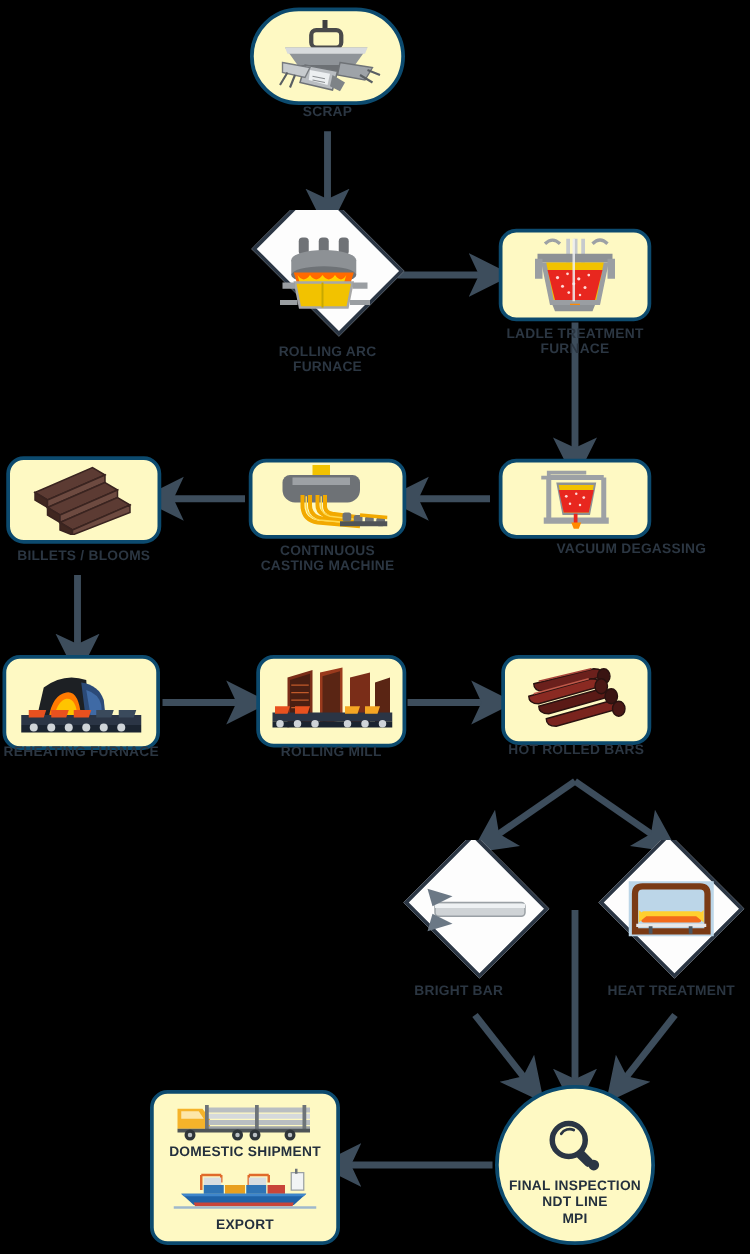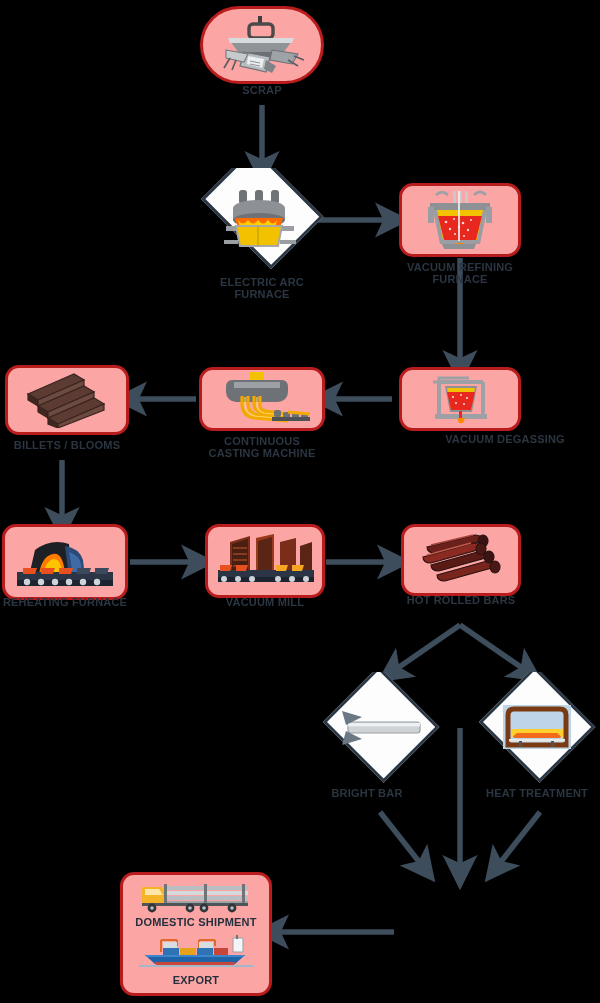--- a/index.html
+++ b/index.html
@@ -8,22 +8,22 @@
     width:600px;height:1003px;position:relative;overflow:hidden;
     font-family:"Liberation Sans","DejaVu Sans",sans-serif;
     background:#000;
   }
   #stage{position:absolute;left:0;top:0;width:600px;height:1003px;}
   #wires{position:absolute;left:0;top:0;width:600px;height:1003px;pointer-events:none;}
 
   .node{position:absolute;box-sizing:border-box;}
   .shape{
     position:absolute;left:0;top:0;width:100%;height:100%;
-    background:#fca5a5;
-    border:3px solid #b91c1c;
+    background:#fef9c3;
+    border:3px solid #0c4a6e;
     box-sizing:border-box;
     display:flex;align-items:center;justify-content:center;
     overflow:hidden;
   }
   .shape.rounded{border-radius:14px;}
   .shape.pill{border-radius:999px;}
   .shape.circle{border-radius:50%;}
   .shape.diamond{
     border:none;background:transparent;
   }
@@ -133,21 +133,21 @@
         <path d="M14 38 h46 l-4 20 h-38 z" fill="#f2c200" stroke="#a8a8a8" stroke-width="2"></path>
         <path d="M36 38 v20" stroke="#c8a800" stroke-width="1.6"></path>
         <rect x="4" y="38" width="10" height="5" fill="#9a9ea2"></rect>
         <rect x="60" y="38" width="12" height="5" fill="#9a9ea2"></rect>
         <rect x="2" y="52" width="14" height="4" fill="#9a9ea2"></rect>
         <rect x="58" y="52" width="16" height="4" fill="#9a9ea2"></rect>
       </svg>
     </div>
   </div>
   <div class="label" style="left:262px;top:277px;">
-    <div>ELECTRIC ARC</div>
+    <div>ROLLING ARC</div>
     <div>FURNACE</div>
   </div>
 
   <div class="node" style="left:399px;top:183px;width:122px;height:74px;">
     <div class="shape rounded">
       <svg class="art" width="80" height="62" viewBox="0 0 80 62">
         <path d="M16 6 q6 -6 12 0" stroke="#9da1a5" stroke-width="2.6" fill="none"></path>
         <path d="M54 6 q6 -6 12 0" stroke="#9da1a5" stroke-width="2.6" fill="none"></path>
         <rect x="33" y="2" width="3" height="22" fill="#c6cacd"></rect>
         <rect x="39" y="2" width="3" height="22" fill="#c6cacd"></rect>
@@ -169,21 +169,21 @@
         </g>
         <rect x="38" y="2" width="2" height="50" fill="#eef0f1" opacity="0.85"></rect>
         <rect x="36" y="54" width="8" height="4" fill="#ff8a00"></rect>
         <rect x="8" y="18" width="6" height="16" fill="#9a9ea2"></rect>
         <rect x="66" y="18" width="6" height="16" fill="#9a9ea2"></rect>
         <path d="M22 55 h34 l-2 5 h-30 z" fill="#8d9195"></path>
       </svg>
     </div>
   </div>
   <div class="label" style="left:460px;top:262px;">
-    <div>VACUUM REFINING</div>
+    <div>LADLE TREATMENT</div>
     <div>FURNACE</div>
   </div>
 
   <div class="node" style="left:399px;top:367px;width:122px;height:64px;">
     <div class="shape rounded">
       <svg class="art" width="78" height="54" viewBox="0 0 78 54">
         <path d="M12 10 h6 v-4 h30" stroke="#9da1a5" stroke-width="3" fill="none"></path>
         <rect x="18" y="8" width="44" height="4" fill="#9da1a5"></rect>
         <rect x="16" y="10" width="4" height="34" fill="#9da1a5"></rect>
         <rect x="60" y="10" width="4" height="34" fill="#9da1a5"></rect>
@@ -314,21 +314,21 @@
           <circle cx="8" cy="47" r="3"></circle>
             <circle cx="22" cy="47" r="3"></circle>
           <circle cx="36" cy="47" r="3"></circle>
             <circle cx="62" cy="47" r="3"></circle>
           <circle cx="76" cy="47" r="3"></circle>
             <circle cx="90" cy="47" r="3"></circle>
         </g>
       </svg>
     </div>
   </div>
-  <div class="label" style="left:265px;top:597px;">VACUUM MILL</div>
+  <div class="label" style="left:265px;top:597px;">ROLLING MILL</div>
 
   <div class="node" style="left:401px;top:524px;width:120px;height:72px;">
     <div class="shape rounded">
       <svg class="art" width="88" height="54" viewBox="0 0 88 54">
         <g stroke="#2a1210" stroke-width="1.1">
           <path d="M10 14 L58 2 q8 0 8 6 L18 20 q-8 0 -8 -6 Z" fill="#6b201c"></path>
           <path d="M6 24 L56 10 q8 0 8 6 L14 30 q-8 0 -8 -6 Z" fill="#8a2a22"></path>
           <path d="M14 32 L64 18 q8 0 8 6 L22 38 q-8 0 -8 -6 Z" fill="#5a1a16"></path>
           <path d="M20 42 L70 28 q8 0 8 6 L28 48 q-8 0 -8 -6 Z" fill="#7a241e"></path>
           <ellipse cx="66" cy="8" rx="5" ry="6" fill="#3a1412"></ellipse>
@@ -367,20 +367,37 @@
         <path d="M10 25 l6 5 l-6 5 z" fill="#ffcf2e"></path>
         <path d="M62 25 l-6 5 l6 5 z" fill="#ffcf2e"></path>
         <rect x="8" y="36" width="56" height="2.6" fill="#e8e8e8"></rect>
         <rect x="18" y="38" width="3" height="6" fill="#4a5560"></rect>
         <rect x="50" y="38" width="3" height="6" fill="#4a5560"></rect>
       </svg>
     </div>
   </div>
   <div class="label" style="left:537px;top:788px;text-align:right;">HEAT TREATMENT</div>
 
+  <div class="node" style="left:396px;top:868px;width:128px;height:128px;">
+    <div class="shape circle">
+      <div style="display:flex;flex-direction:column;align-items:center;justify-content:flex-start;padding-top:12px;">
+        <svg class="art" width="48" height="44" viewBox="0 0 48 44">
+          <circle cx="19" cy="17" r="13.2" fill="none" stroke="#2b3644" stroke-width="4.4"></circle>
+          <path d="M13 12 a8 8 0 0 1 10 -3" stroke="#2b3644" stroke-width="2.2" fill="none" stroke-linecap="round"></path>
+          <rect x="27" y="25" width="7.5" height="15" rx="2.6" fill="#2b3644" transform="rotate(-45 30 31)"></rect>
+          <circle cx="39" cy="37" r="4.3" fill="#2b3644"></circle>
+        </svg>
+        <div class="label inner" style="position:static;transform:none;margin-top:4px;">
+          <div>FINAL INSPECTION</div>
+          <div>NDT LINE</div>
+          <div>MPI</div>
+        </div>
+      </div>
+    </div>
+  </div>
 
   <div class="node" style="left:120px;top:872px;width:152px;height:124px;">
     <div class="shape rounded" style="flex-direction:column;justify-content:center;padding:5px 4px;">
       <svg class="art" width="116" height="32" viewBox="0 0 116 32">
         <path d="M4 6 h20 l6 8 v8 h-26 z" fill="#f5b32a"></path>
         <path d="M7 8 h14 l4 6 h-18 z" fill="#fde6a8"></path>
         <rect x="28" y="5" width="82" height="4" fill="#b9bec2"></rect>
         <rect x="28" y="10" width="82" height="4" fill="#d5d9dc"></rect>
         <rect x="28" y="15" width="82" height="4" fill="#b9bec2"></rect>
         <rect x="28" y="20" width="82" height="3" fill="#9ea3a7"></rect>

